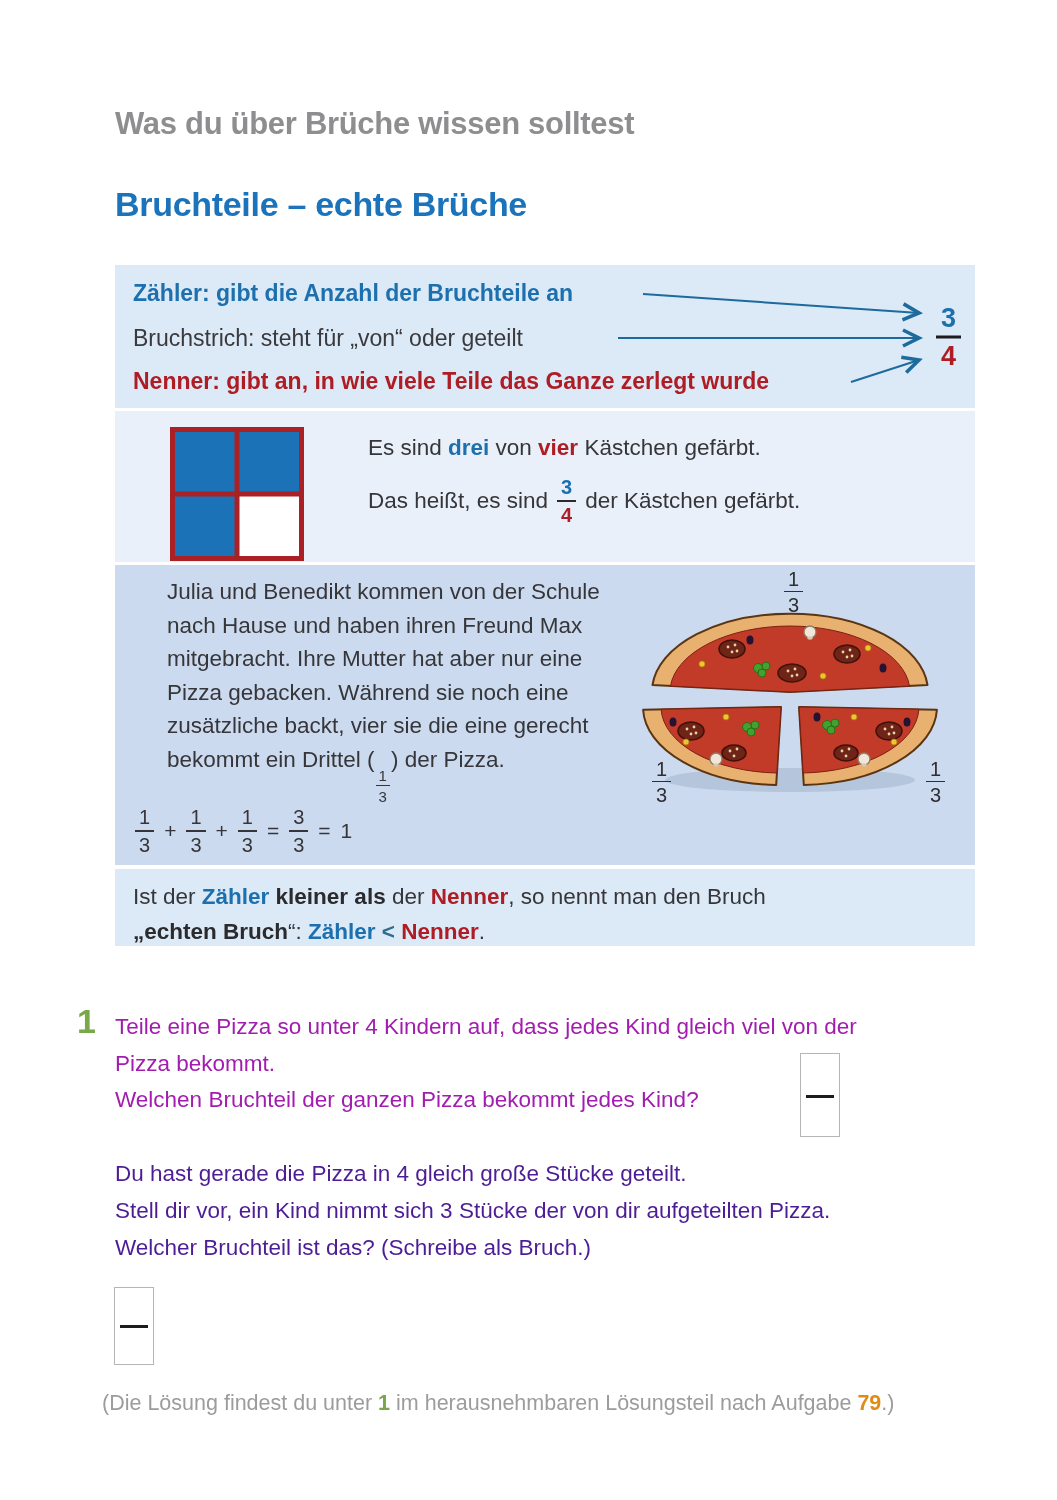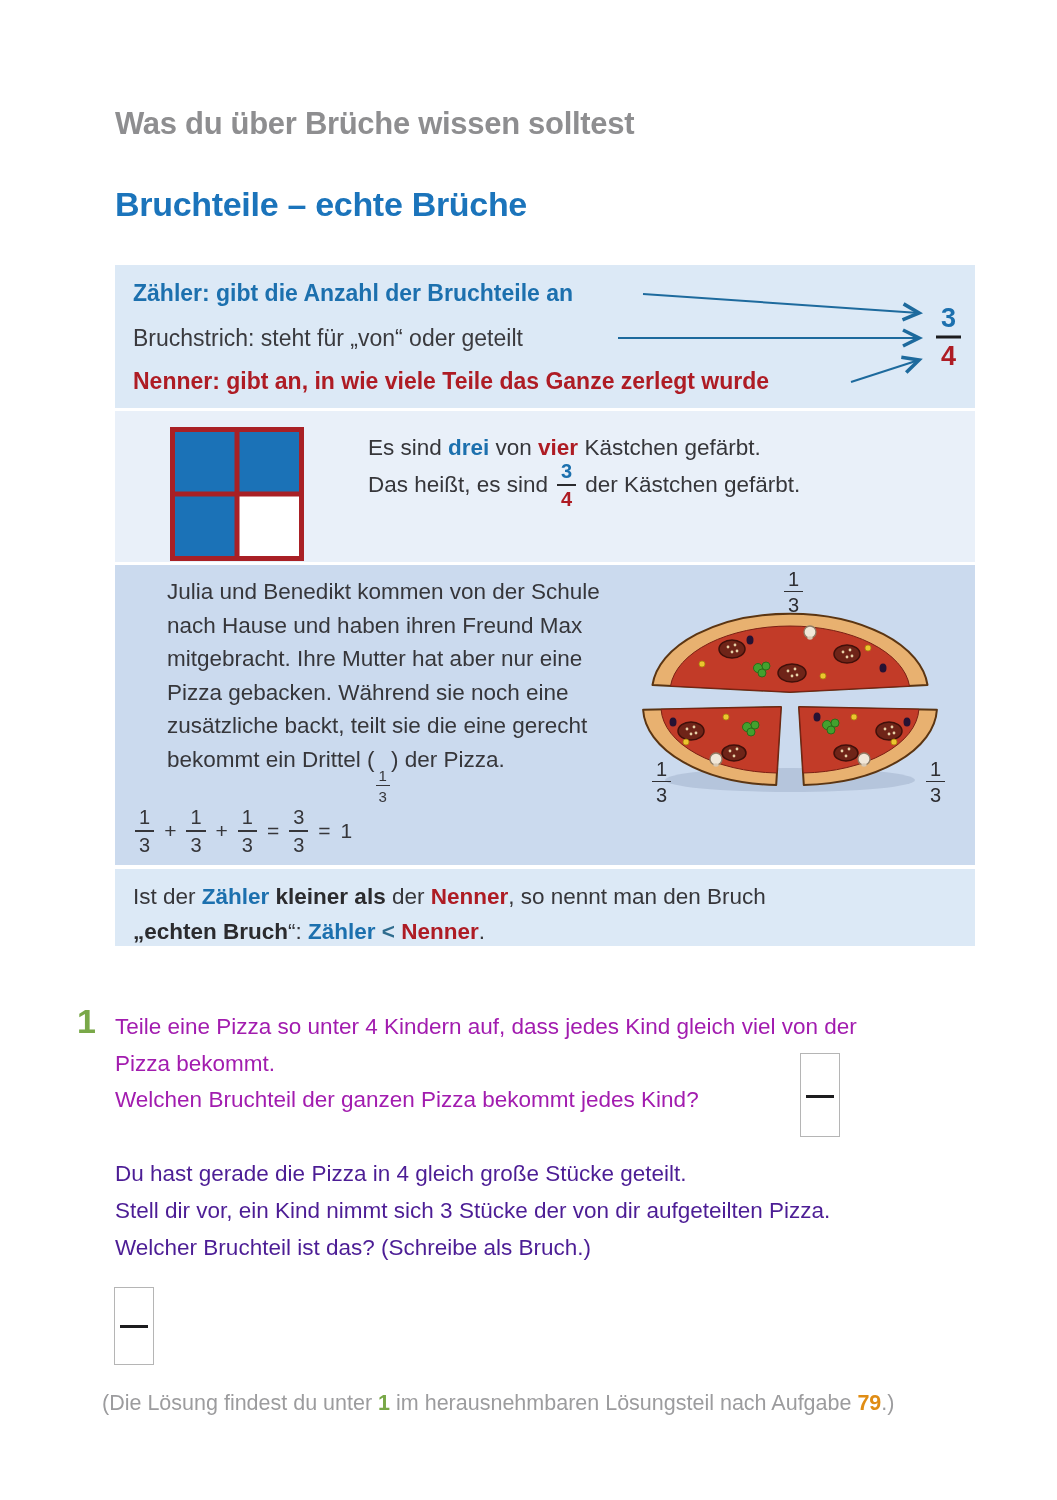--- a/index.html
+++ b/index.html
@@ -27,21 +27,21 @@
   .frac.big { position:absolute; right:14px; top:50%; transform:translateY(-50%);
               font-size:27px; font-weight:bold; }
   .frac.big .num { border-bottom:3px solid #1c1c1e; color:#1c70ae; padding:0 5px 4px; }
   .frac.big .den { color:#ae1c24; padding-top:4px; }
 
   
   .squares-box { position:absolute; left:115px; top:411px; width:860px; height:151px; background:#e9f0f9; }
   .squares-box svg.squares { position:absolute; left:55px; top:16px; }
   .squares-text { position:absolute; left:253px; top:24px; font-size:22.5px; color:#36363a; }
   .sq-line1 { white-space:nowrap; }
-  .sq-line2 { display:flex; align-items:center; white-space:nowrap; }
+  .sq-line2 { margin-top:16px; display:flex; align-items:center; white-space:nowrap; }
   .bold-blue { font-weight:bold; color:#1c70ae; }
   .bold-red  { font-weight:bold; color:#ae1c24; }
   .frac.mid { font-size:20px; font-weight:bold; margin:0 9px; }
   .frac.mid .num { color:#1c70ae; border-bottom:2px solid #2b2b2e; }
   .frac.mid .den { color:#ae1c24; }
 
   
   .story-box { position:absolute; left:115px; top:565px; width:860px; height:300px; background:#cbdaee; }
   .story-text { position:absolute; left:18px; top:10px; font-size:22.5px; line-height:33.5px; color:#36363a;margin-left:34px; }
   .story-text .line { white-space:nowrap; }
@@ -136,21 +136,21 @@
       </div>
     </div>
   </section>
 
   <section class="story-box">
     <div class="story-text">
       <div class="line">Julia und Benedikt kommen von der Schule</div>
       <div class="line">nach Hause und haben ihren Freund Max</div>
       <div class="line">mitgebracht. Ihre Mutter hat aber nur eine</div>
       <div class="line">Pizza gebacken. Während sie noch eine</div>
-      <div class="line">zusätzliche backt, teilt sie die eine gerecht</div>
+      <div class="line">zusätzliche backt, vier sie die eine gerecht</div>
       <div class="line">
         <span>bekommt ein Drittel (</span><span class="frac inline">
             <span class="num">1</span>
             <span class="den">3</span>
           </span><span>) der Pizza.</span>
       </div>
     </div>
 
     <div class="equation">
       <span class="frac eq">

